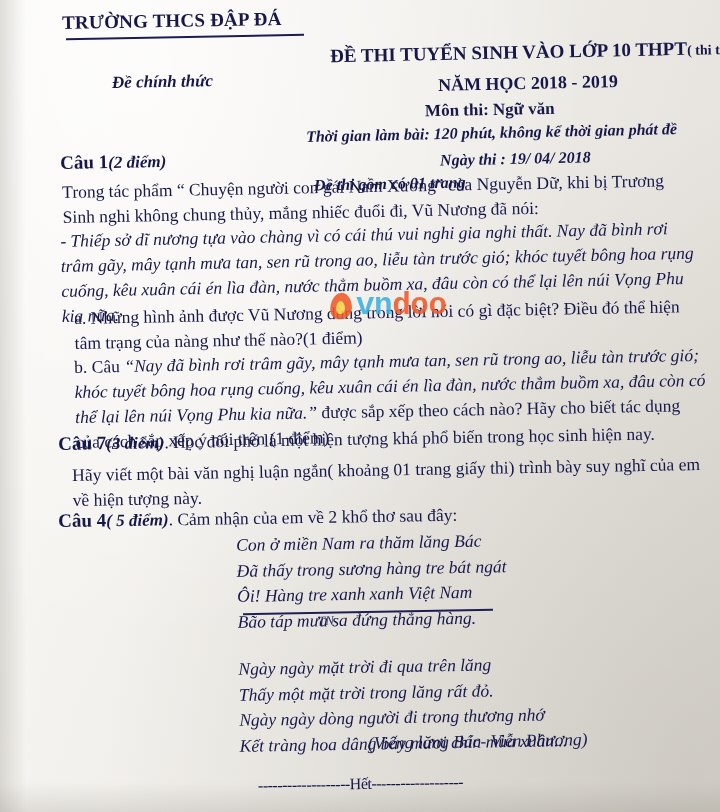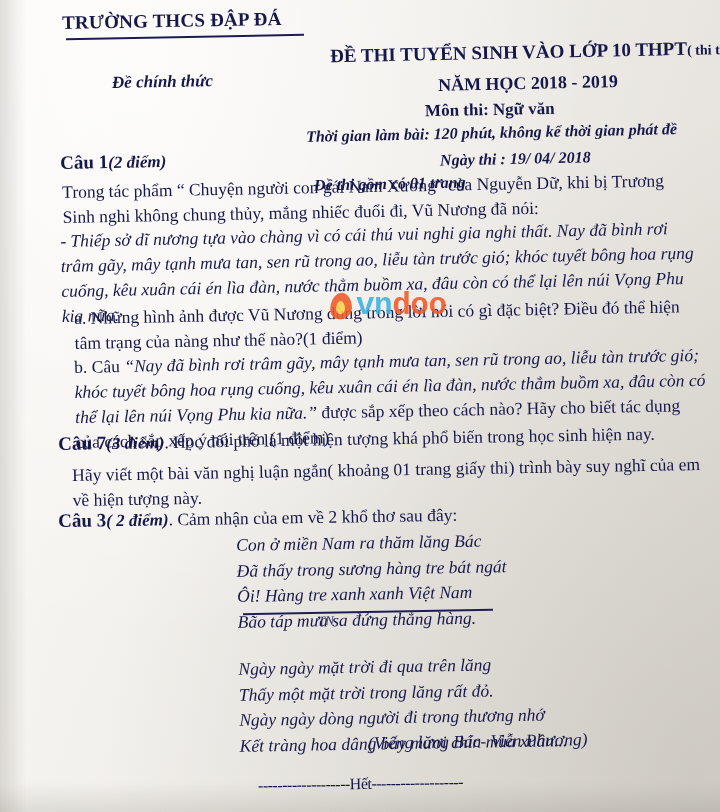--- a/index.html
+++ b/index.html
@@ -303,21 +303,21 @@
     <div class="block para" id="q1-b">
       <span>b. Câu </span><span class="ital">“Nay đã bình rơi trâm gãy, mây tạnh mưa tan, sen rũ trong ao, liễu tàn trước gió; khóc tuyết bông hoa rụng cuống, kêu xuân cái én lìa đàn, nước thẳm buồm xa, đâu còn có thể lại lên núi Vọng Phu kia nữa.”</span><span> được sắp xếp theo cách nào? Hãy cho biết tác dụng của cách sắp xếp ý nói trên (1 điểm)</span>
     </div>
 
     <div class="block para" id="q2-head">
       <span class="q-label">Câu 7</span><span class="q-points">(3 điểm)</span><span>. Học đối phó là một hiện tượng khá phổ biến trong học sinh hiện nay.</span>
     </div>
     <div class="block para" id="q2-p">Hãy viết một bài văn nghị luận ngắn( khoảng 01 trang giấy thi) trình bày suy nghĩ của em về hiện tượng này.</div>
 
     <div class="block para" id="q3-head">
-      <span class="q-label">Câu 3</span><span class="q-points">( 2 điểm)</span><span>. Cảm nhận của em về 2 khổ thơ sau đây:</span>
+      <span class="q-label">Câu 4</span><span class="q-points">( 5 điểm)</span><span>. Cảm nhận của em về 2 khổ thơ sau đây:</span>
     </div>
 
     <div class="poem">
       <div>Con ở miền Nam ra thăm lăng Bác</div>
       <div>Đã thấy trong sương hàng tre bát ngát</div>
       <div>Ôi! Hàng tre xanh xanh Việt Nam</div>
       <div>Bão táp mưa sa đứng thẳng hàng.</div>
       <div class="gap"></div>
       <div>Ngày ngày mặt trời đi qua trên lăng</div>
       <div>Thấy một mặt trời trong lăng rất đỏ.</div>

